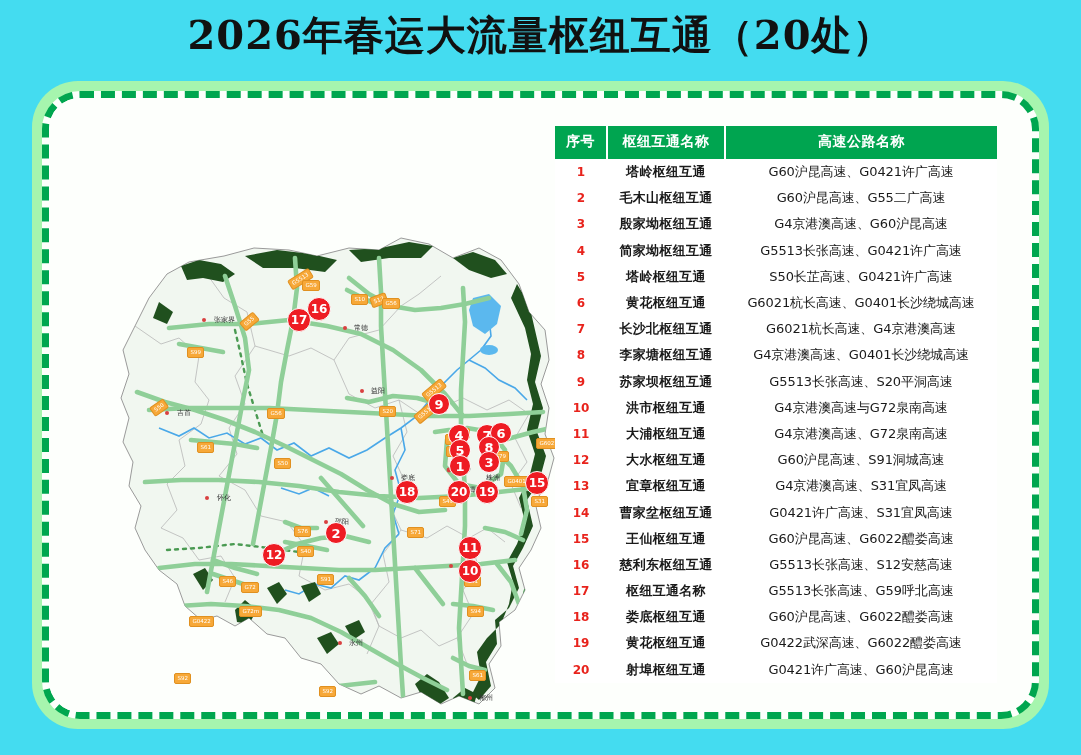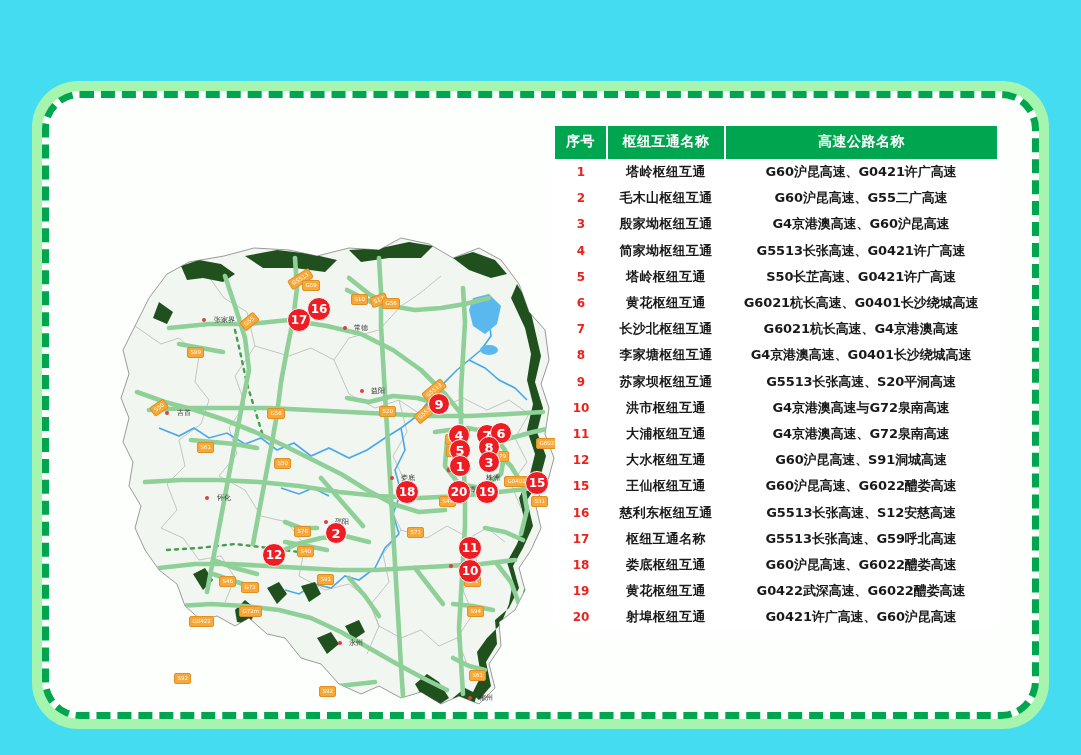--- a/index.html
+++ b/index.html
@@ -95,30 +95,31 @@
     background:#ffffff;
     white-space:nowrap;
   }
   table.data td.idx{
     color:#e8231c;
     font-weight:bold;
     font-size:12px;
     font-family:"DejaVu Sans","Liberation Sans",sans-serif;
   }
   table.data td.name{font-weight:bold;letter-spacing:0.3px;}
-  table.data td.road{letter-spacing:-0.1px;font-weight:bold;}
+  table.data td.road{letter-spacing:-0.1px;font-weight:normal;}
   col.c1{width:52px;}
   col.c2{width:118px;}
   col.c3{width:272px;}
 </style>
 </head>
 <body>
 
 <div class="page">
 
+  <div class="title">2026年春运大流量枢纽互通（20处）</div>
 
   <div class="panel">
     <div class="panel-inner">
 
       <div class="map-wrap">
         <svg class="map-svg" width="530" height="618" viewBox="0 0 530 618">
           <defs>
             <clipPath id="provclip">
               <path d="M100,200 L118,176 L140,164 L175,158 L205,150 L240,152 L268,158
                        L300,150 L330,152 L352,140 L380,146 L404,160 L430,150 L452,162
@@ -448,20 +449,30 @@
                 <td class="idx">11</td>
                 <td class="name">大浦枢纽互通</td>
                 <td class="road">G4京港澳高速、G72泉南高速</td>
               </tr>
               <tr>
                 <td class="idx">12</td>
                 <td class="name">大水枢纽互通</td>
                 <td class="road">G60沪昆高速、S91洞城高速</td>
               </tr>
               <tr>
+                <td class="idx">13</td>
+                <td class="name">宜章枢纽互通</td>
+                <td class="road">G4京港澳高速、S31宜凤高速</td>
+              </tr>
+              <tr>
+                <td class="idx">14</td>
+                <td class="name">曹家坌枢纽互通</td>
+                <td class="road">G0421许广高速、S31宜凤高速</td>
+              </tr>
+              <tr>
                 <td class="idx">15</td>
                 <td class="name">王仙枢纽互通</td>
                 <td class="road">G60沪昆高速、G6022醴娄高速</td>
               </tr>
               <tr>
                 <td class="idx">16</td>
                 <td class="name">慈利东枢纽互通</td>
                 <td class="road">G5513长张高速、S12安慈高速</td>
               </tr>
               <tr>

